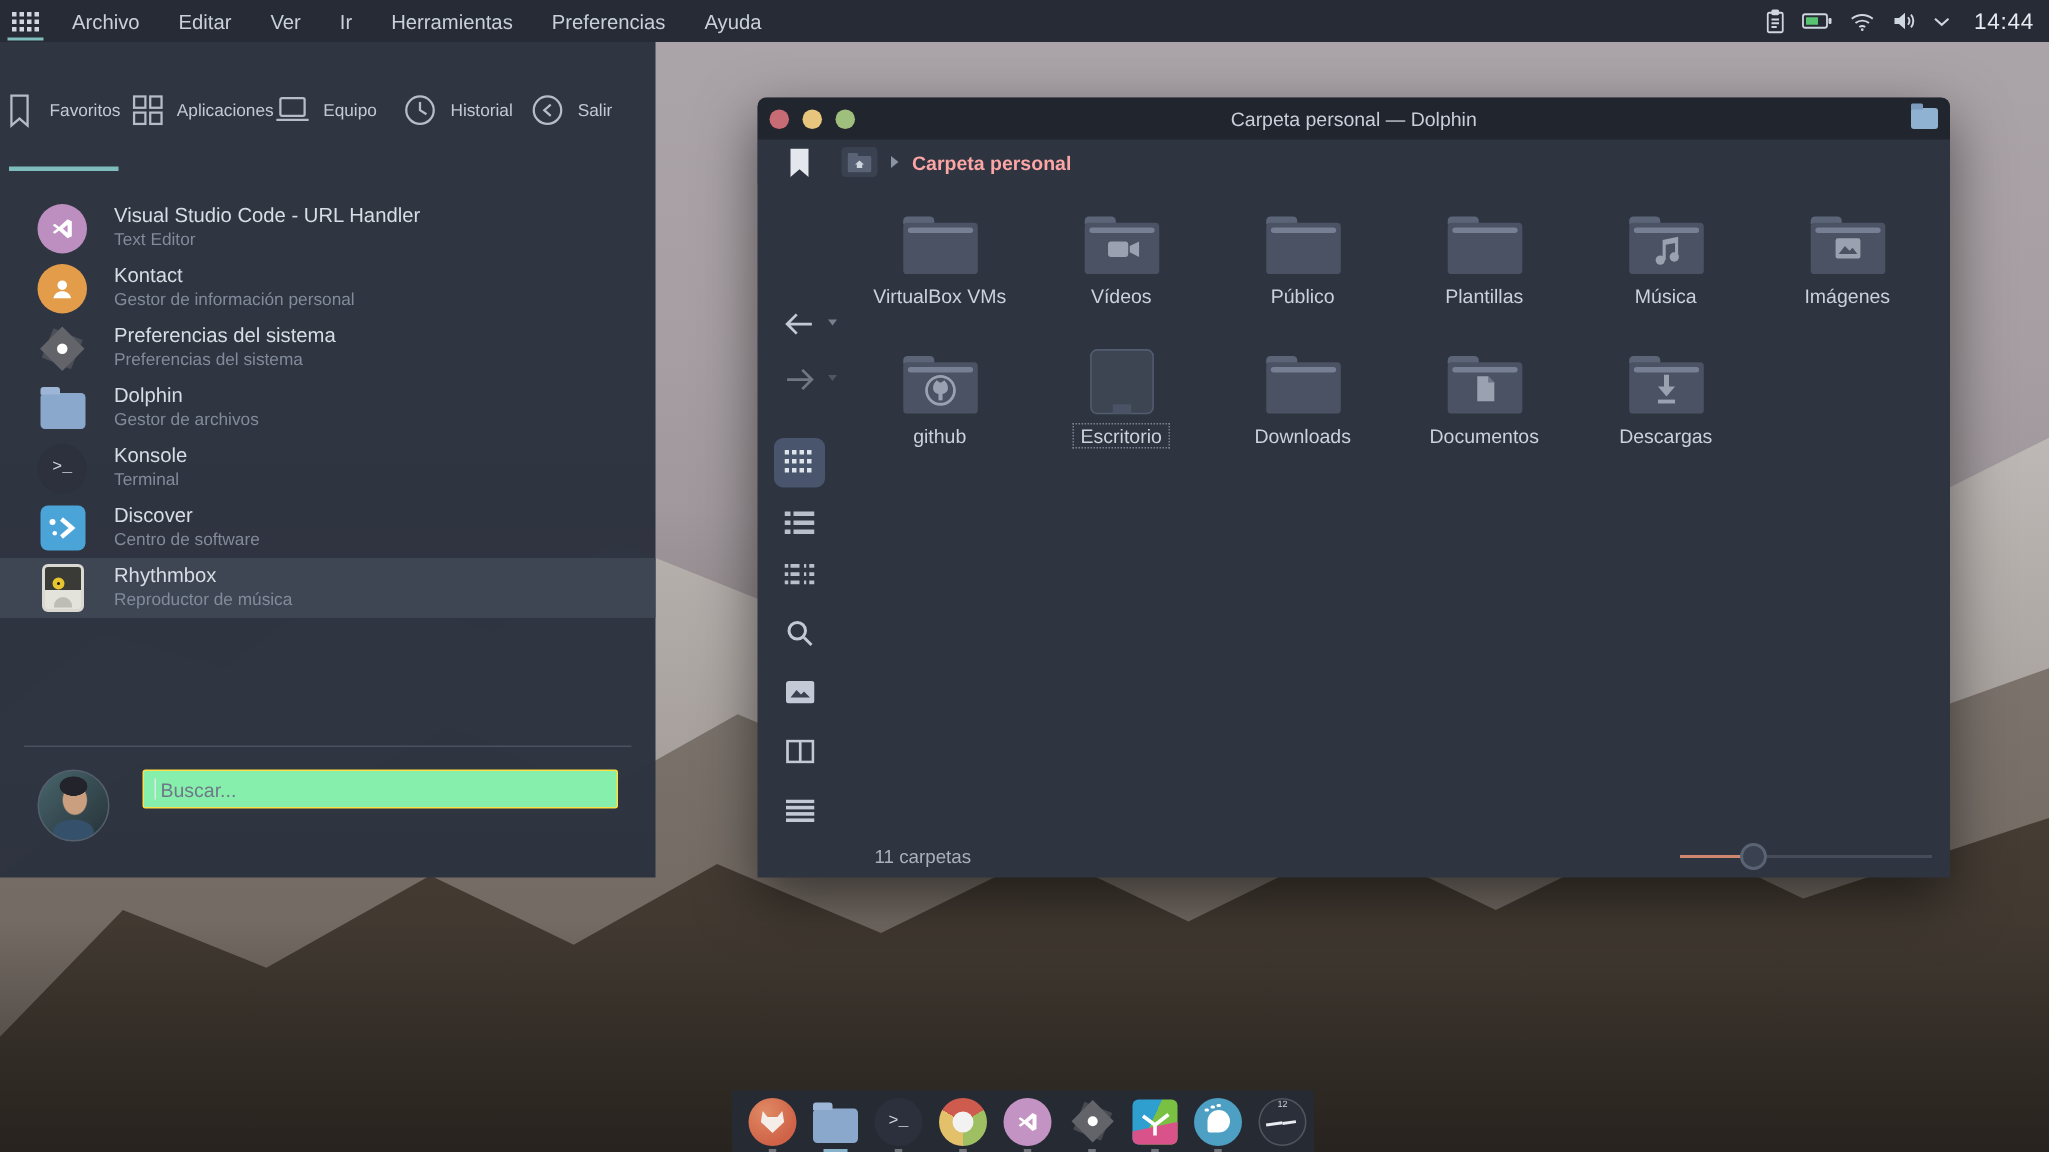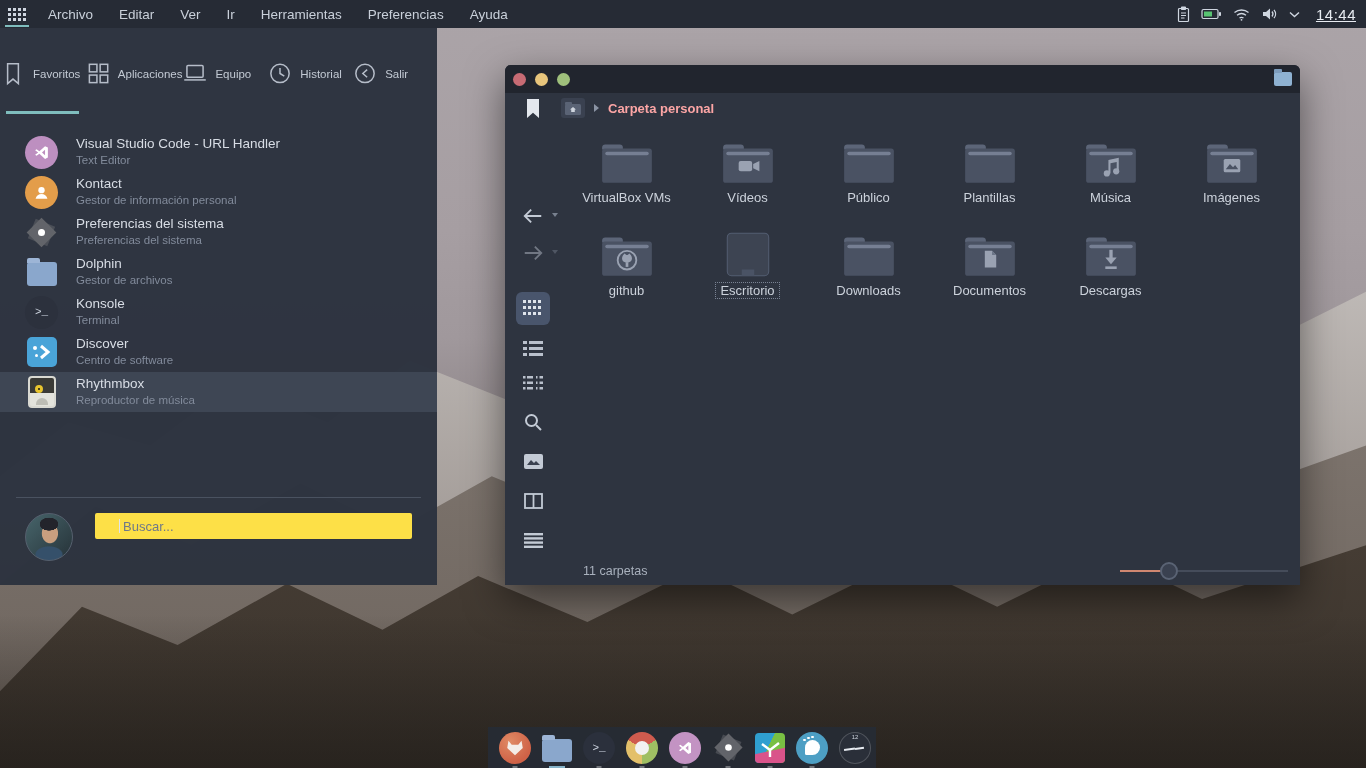--- a/index.html
+++ b/index.html
@@ -22,21 +22,21 @@
   .topbar { position:absolute; left:0; top:0; width:1366px; height:28px; background:#262b35;
     display:flex; align-items:center; color:#c9d0da; font-size:13.5px; z-index:40; }
   .tb-launcher { width:34px; height:28px; display:flex; align-items:center; justify-content:center; position:relative; cursor:pointer; }
   .tb-launcher .dots { display:grid; grid-template-columns:repeat(4,3px); grid-gap:2px; }
   .tb-launcher .dots i { width:3px; height:3px; background:#cfd6e0; }
   .tb-launcher .underline { position:absolute; left:5px; right:5px; bottom:1px; height:2px; background:#7fbdbd; }
   .tb-menus { display:flex; gap:26px; margin-left:14px; }
   .tb-menus span { cursor:default; }
   .tb-right { margin-left:auto; display:flex; align-items:center; gap:11px; padding-right:10px; }
   .tb-right svg { display:block; }
-  .tb-time { font-size:15px; color:#e8ecf2; margin-left:4px; letter-spacing:.5px;text-decoration:underline; }
+  .tb-time { font-size:15px; color:#e8ecf2; margin-left:4px; letter-spacing:.5px; }
 
   
   .launcher { position:absolute; left:0; top:28px; width:437px; height:557px;
     background:rgba(45,51,63,.985); z-index:30; color:#d5dae2; }
   .tabs { display:flex; height:82px; padding-top:10px; }
   .tab { flex:1; display:flex; align-items:center; gap:7px; position:relative; cursor:pointer; }
   .tab svg { stroke:#b6bdc9; }
   .tab .tab-label { font-size:11.5px; color:#c3cad4; }
   .tab .active-bar { position:absolute; bottom:-4px; left:6px; right:6px; height:3px; background:#7fbdbd; }
   .applist { margin-top:22px; }
@@ -65,22 +65,22 @@
   .sep-user { position:absolute; left:16px; right:16px; top:469px; border-top:1px solid #4a5260; }
   .user-area { position:absolute; left:0; top:477px; width:437px; display:flex; padding:8px 25px 0; gap:22px; }
   .avatar { width:48px; height:48px; border-radius:50%; flex:0 0 48px; border:1px solid #55606e;
     background:
       radial-gradient(ellipse 10px 7px at 50% 22%, #23242b 0 90%, transparent 95%),
       radial-gradient(ellipse 9px 11px at 52% 42%, #c99f7f 0 85%, transparent 95%),
       radial-gradient(ellipse 15px 9px at 50% 88%, #35506a 0 85%, transparent 95%),
       linear-gradient(135deg,#47656b,#263238); }
   .user-texts { display:flex; flex-direction:column; flex:1; }
   .user-name { font-size:17px; color:#d8dee9; font-weight:400; margin-bottom:6px; }
-  .search-box { height:26px; background:#fde047; border:6px solid #fde047; border-radius:2px;
-    display:flex; align-items:center; padding:0 18px; gap:3px; }
+  .search-box { height:26px; background:#86efac; border:1px solid #fde047; border-radius:2px;
+    display:flex; align-items:center; padding:0 7px; gap:3px; }
   .search-caret { width:1px; height:14px; background:#dfe4ec; }
   .search-ph { font-size:13px; color:#6f7888; }
 
   
   .window { position:absolute; left:505px; top:65px; width:795px; height:520px; background:#2e3440;
     border-radius:6px 6px 0 0; box-shadow:0 14px 38px rgba(0,0,0,.5); z-index:20; overflow:hidden; }
   .titlebar { height:28px; background:#21252e; display:flex; align-items:center; position:relative; padding:0 8px; }
   .tl { width:13px; height:13px; border-radius:50%; margin-right:9px; cursor:pointer; }
   .title { position:absolute; left:0; right:0; text-align:center; font-size:13px; color:#c9cfd9; pointer-events:none; }
   .win-ic { margin-left:auto; width:18px; height:14px; position:relative; background:#8fb2d2; border-radius:2px; }
@@ -339,20 +339,21 @@
       </div>
     </div>
   </div>
 </div>
 
 <div class="window">
   <div class="titlebar">
     <span class="tl" style="background:#c76b74"></span>
     <span class="tl" style="background:#e8c57c"></span>
     <span class="tl" style="background:#9fc07c"></span>
+    <span class="title">Carpeta personal — Dolphin</span>
     <span class="win-ic"></span>
   </div>
 
   <div class="urlbar">
     <span class="url-bookmark">
       <svg width="14" height="19" viewBox="0 0 14 19" fill="#e4e8ee">
           <path d="M1 0h12v19l-6-5.2L1 19z"></path>
         </svg>
     </span>
     <span class="home-btn">

